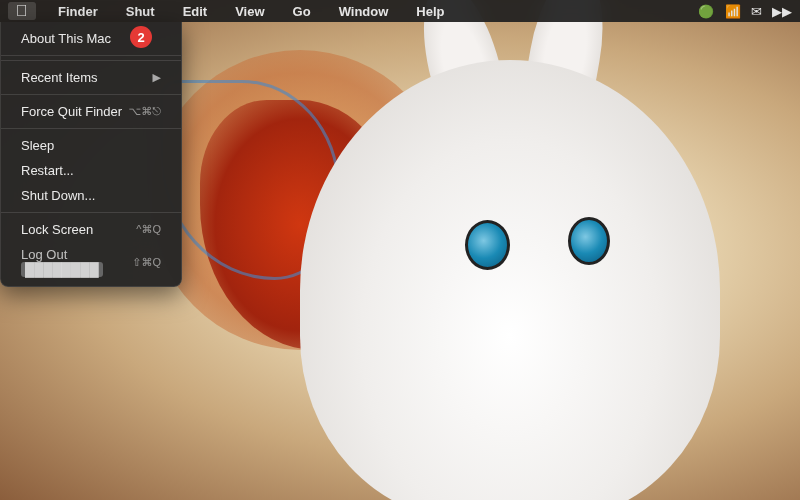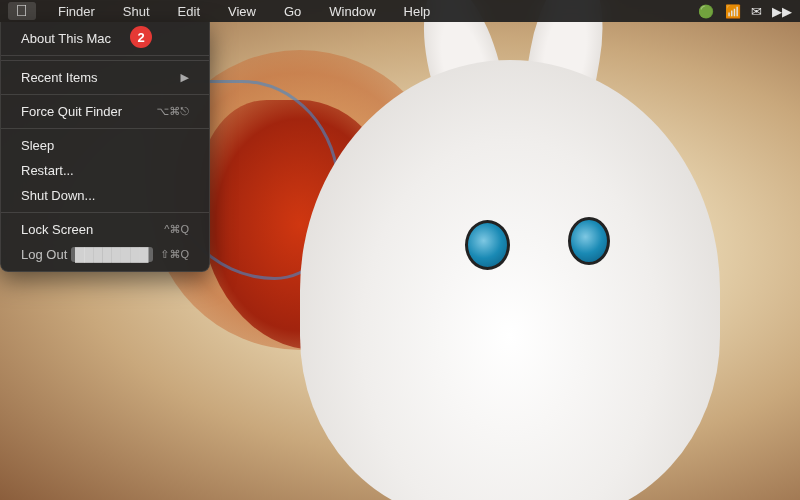--- a/index.html
+++ b/index.html
@@ -127,21 +127,21 @@
 
     .menubar-left {
       display: flex;
       align-items: center;
       gap: 16px;
     }
 
     .menubar-item {
       color: rgba(255,255,255,0.88);
       font-size: 13px;
-      font-weight: 400;
+      font-weight: 700;
       cursor: pointer;
       padding: 2px 6px;
       border-radius: 3px;
       white-space: nowrap;
     }
 
     .menubar-item.apple-menu {
       font-size: 16px;
       font-weight: bold;
       background: rgba(255,255,255,0.15);
@@ -156,21 +156,21 @@
       gap: 10px;
       color: rgba(255,255,255,0.88);
       font-size: 13px;
     }
 
     
     .apple-dropdown {
       position: absolute;
       top: 22px;
       left: 0;
-      width: 210px;
+      width: 182px;
       background: rgba(36, 36, 36, 0.96);
       backdrop-filter: blur(20px);
       border-radius: 0 0 8px 8px;
       border: 1px solid rgba(255,255,255,0.1);
       border-top: none;
       z-index: 200;
       padding: 4px 0;
       box-shadow: 0 8px 24px rgba(0,0,0,0.5);
     }
 

